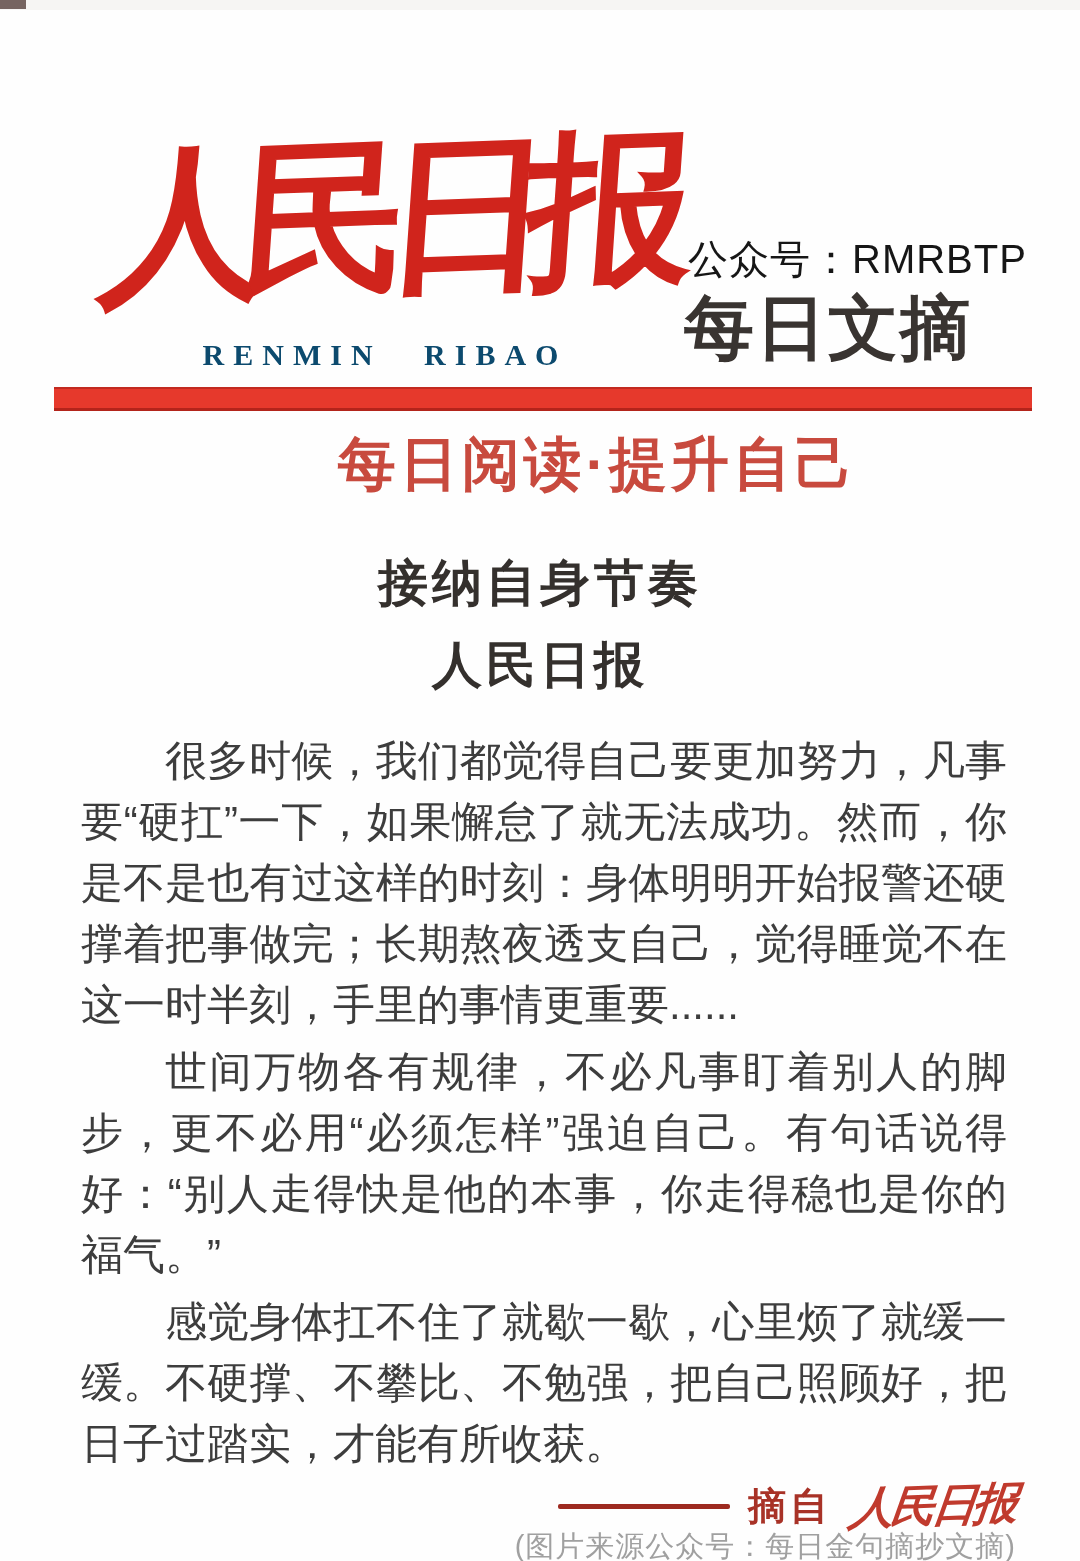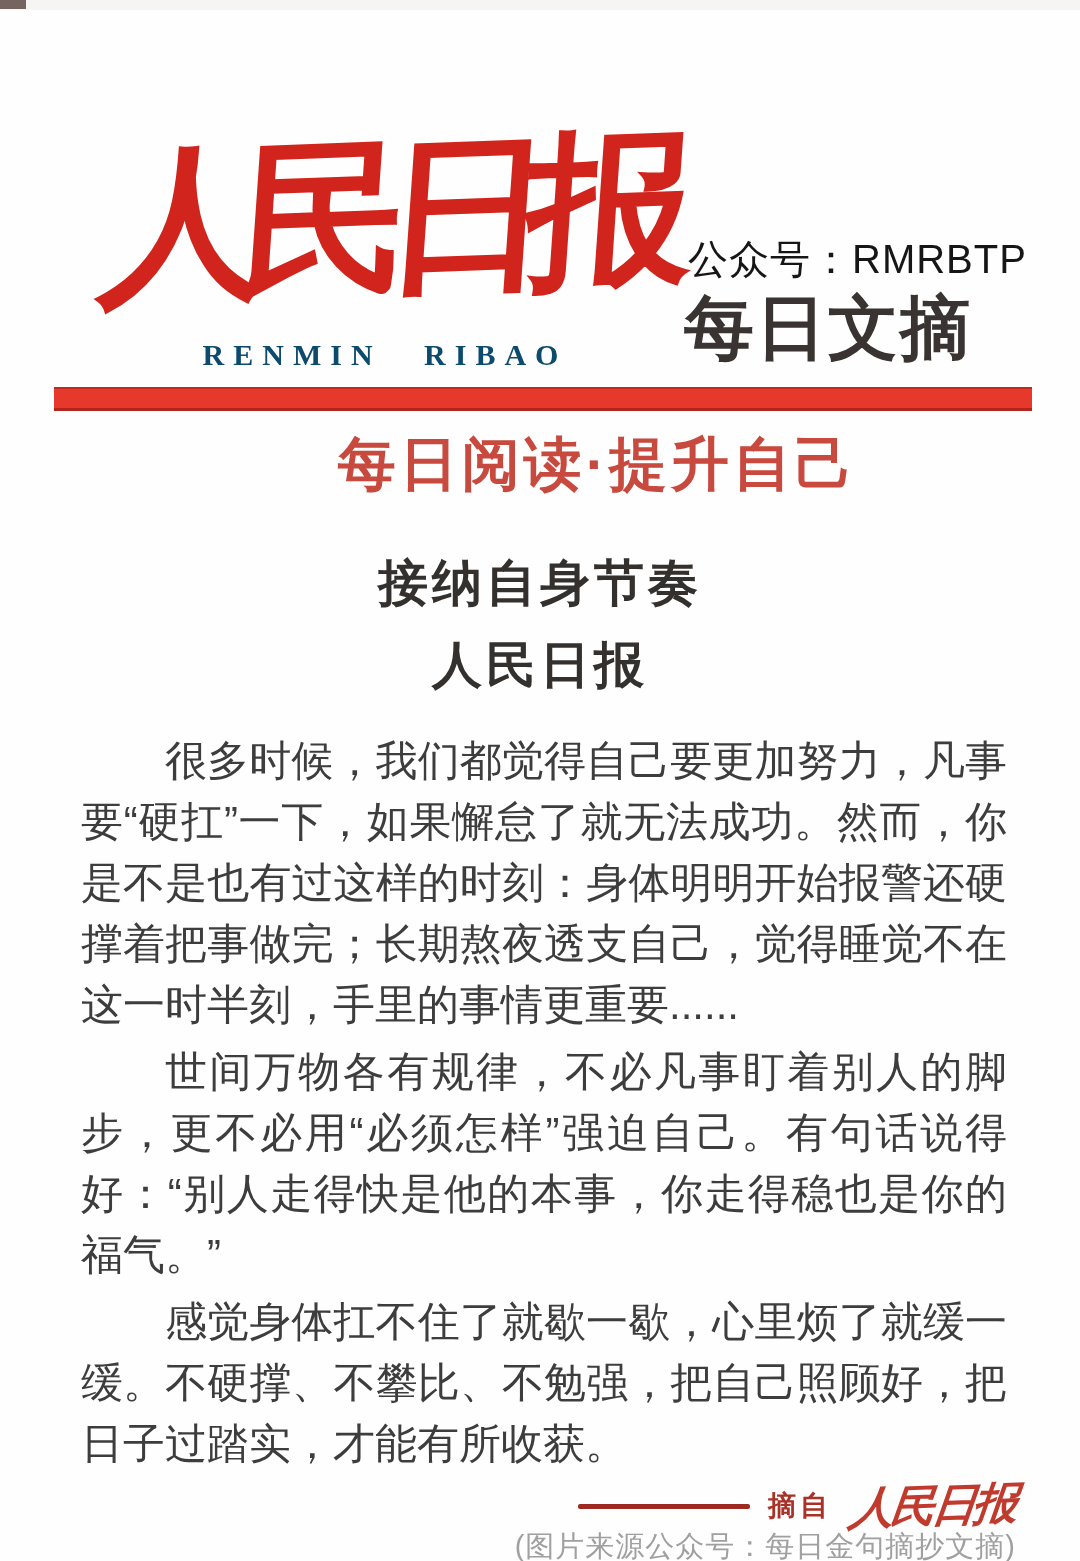--- a/index.html
+++ b/index.html
@@ -83,21 +83,21 @@
   
   .source-row {
     position: absolute; right: 66px; top: 1478px; height: 56px;
     display: flex; align-items: center; gap: 18px;
     white-space: nowrap;
   }
   .attribution-rule {
     width: 172px; height: 5px; background: #9d2a20; border-radius: 2px;
   }
   .quoted-from {
-    font-size: 28px; font-weight: 800; color: #a83227; letter-spacing: 4px;
+    font-size: 38px; font-weight: 800; color: #a83227; letter-spacing: 4px;
   }
   .quoted-source {
     font-size: 45px; font-weight: bold; font-style: italic;
     color: #c03a2d; letter-spacing: -4px;
     transform: skewX(-8deg) rotate(-2deg);
   }
   .caption {
     position: absolute; right: 64px; top: 1527px;
     font-size: 29px; color: #a0a0a0; letter-spacing: 1px;
     white-space: nowrap;

